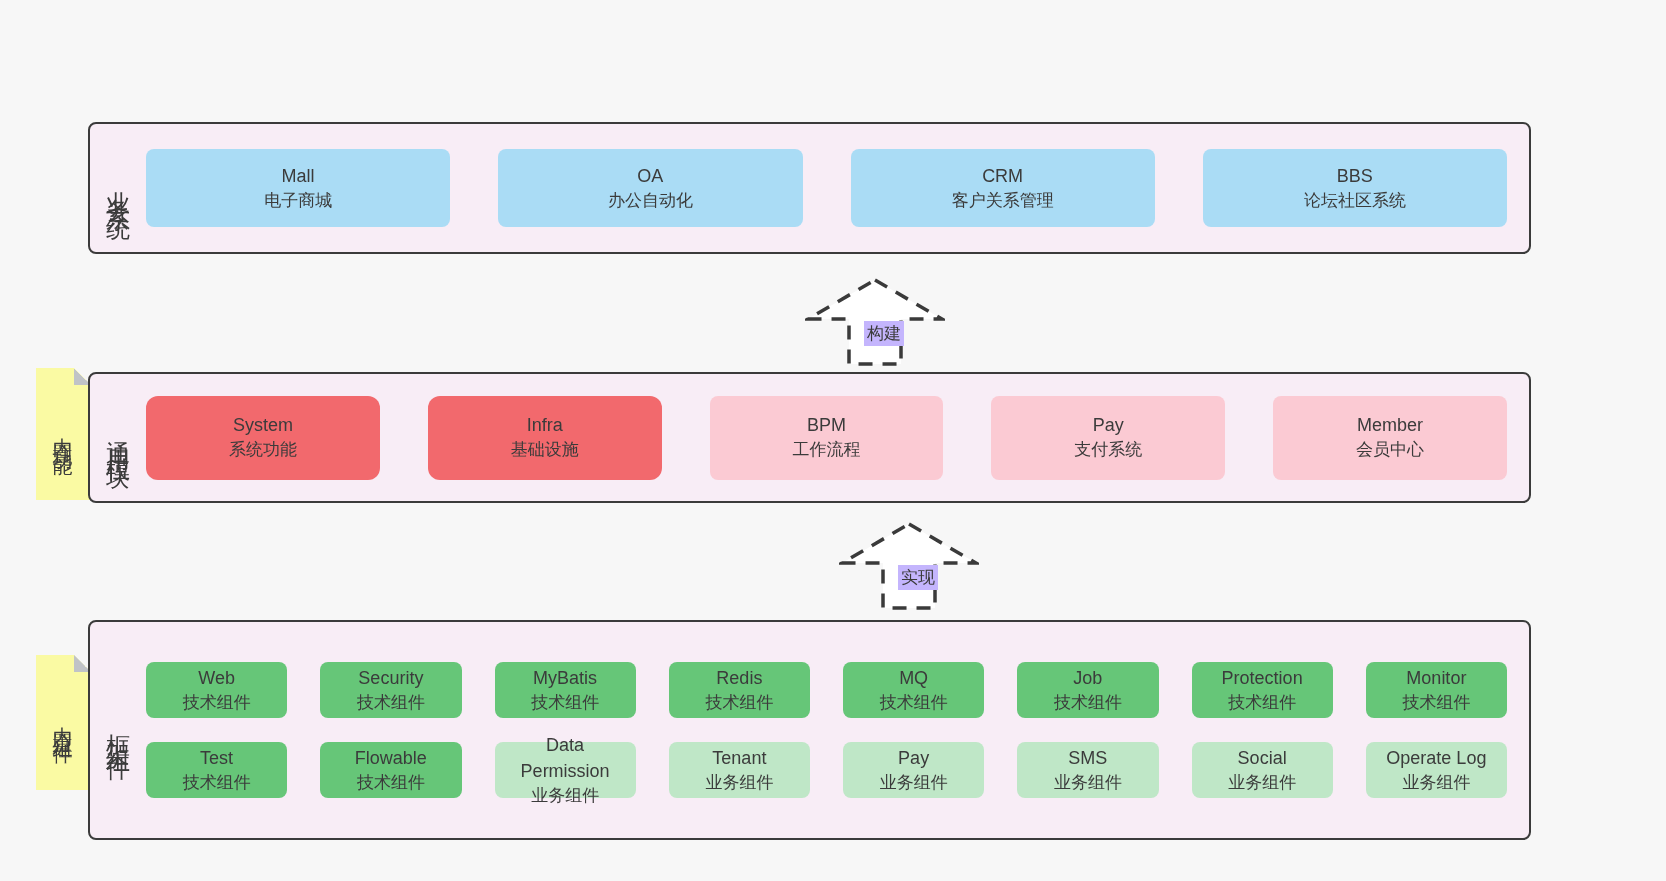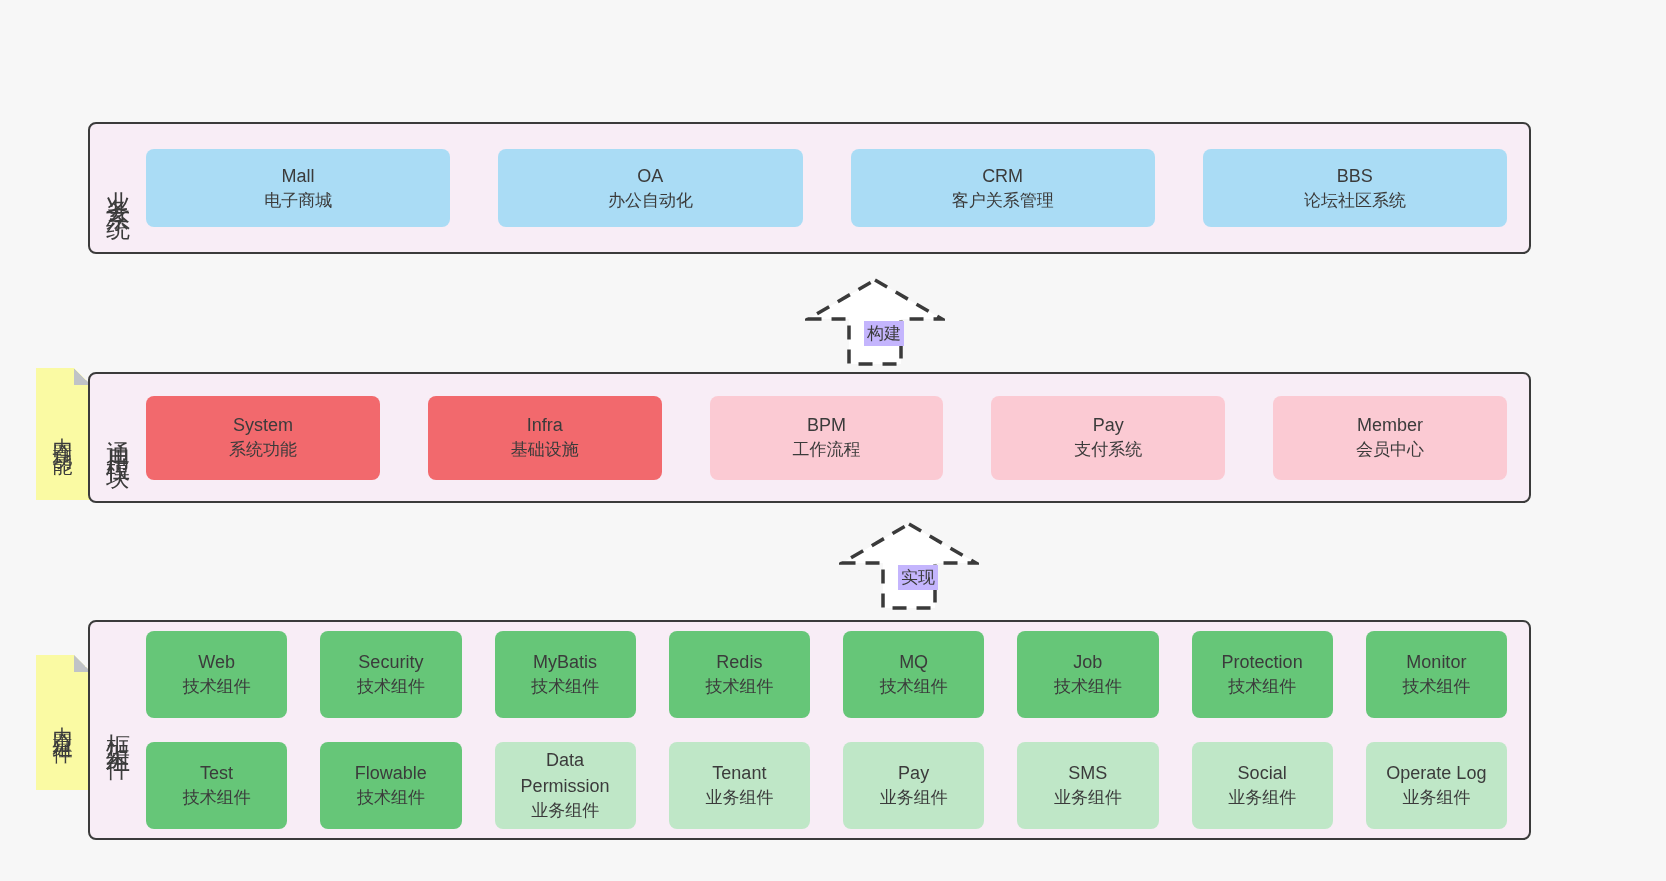--- a/index.html
+++ b/index.html
@@ -63,25 +63,25 @@
     display:flex;
     flex-direction:column;
     align-items:center;
     justify-content:center;
     text-align:center;
     padding:6px 12px;
     line-height:1.45;
   }
   #panel-business .box{height:78px;}
   #panel-modules .box{height:84px;}
-  #panel-framework .box{height:87px;}
+  #panel-framework .box{height:56px;}
   .box .t{font-size:18px;}
   .box .s{font-size:17px;text-align:center;}
   .blue{background:var(--blue);}
-  .red{background:var(--red);}
+  .red{background:var(--red);border-radius:12px;}
   .pink{background:var(--pink);}
   .green{background:var(--green);}
   .lightgreen{background:var(--lightgreen);}
   .tab{
     position:absolute;
     left:36px;
     width:55px;
     background:var(--tabYellow);
     display:flex;
     align-items:center;

